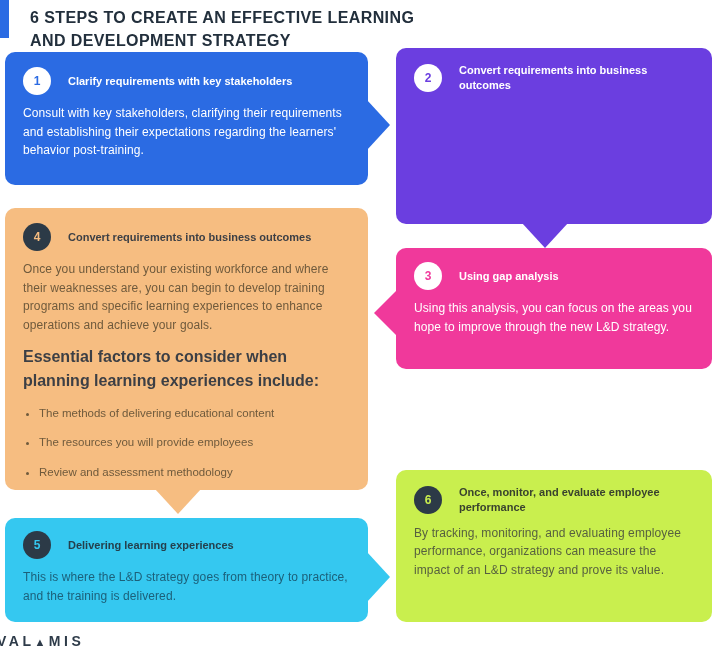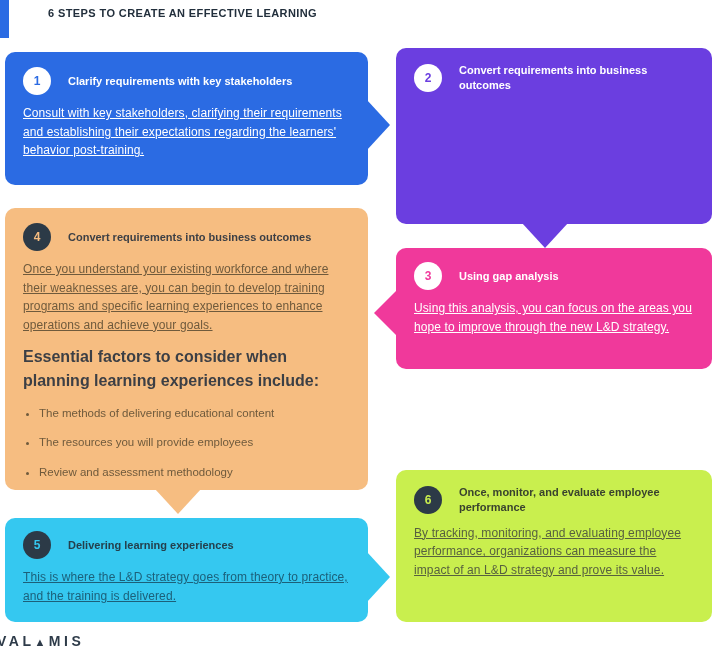--- a/index.html
+++ b/index.html
@@ -11,22 +11,22 @@
     overflow:hidden;
   }
   .stage{position:absolute;inset:0;}
 
   
   .accent-bar{
     position:absolute;left:0;top:0;width:9px;height:38px;
     background:#2b6be3;
   }
   .page-title{
-    position:absolute;left:48px;top:6px;
-    font-size:11px;line-height:1.45;font-weight:800;
+    position:absolute;left:30px;top:6px;
+    font-size:16px;line-height:1.45;font-weight:800;
     letter-spacing:0.4px;color:#222f3c;text-transform:uppercase;
   }
 
   
   .card{
     position:absolute;border-radius:10px;box-sizing:border-box;
     background:var(--bg);color:var(--body);
     padding:15px 18px 12px 18px;
   }
   .card-head{
@@ -36,21 +36,21 @@
     flex:0 0 28px;width:28px;height:28px;border-radius:50%;
     background:var(--circle-bg);color:var(--circle-fg);
     display:flex;align-items:center;justify-content:center;
     font-size:12px;font-weight:bold;
   }
   .card-title{
     font-size:11px;font-weight:bold;line-height:1.35;
     color:var(--title);max-width:250px;
   }
   .card-body{
-    margin:0;font-size:12px;line-height:1.55;letter-spacing:0.1px;text-decoration:underline;
+    margin:0;font-size:12px;line-height:1.55;letter-spacing:0.1px;
   }
   .card-subhead{
     margin:11px 0 0 0;font-size:16px;font-weight:bold;line-height:1.5;
     color:var(--title);
   }
   .card-bullets{
     margin:12px 0 0 0;padding:0 0 0 16px;font-size:11.5px;line-height:1.4;
   }
   .card-bullets li{margin-bottom:13px;}
 
@@ -93,20 +93,21 @@
   .logo .mark{font-size:11px;letter-spacing:3.5px;}
 </style>
 </head>
 <body>
 
 <div class="stage">
 
   <div class="accent-bar" style="background: rgb(43, 107, 227);"></div>
   <div class="page-title">
     <div>6 STEPS TO CREATE AN EFFECTIVE LEARNING</div>
+    <div>AND DEVELOPMENT STRATEGY</div>
   </div>
 
   <div class="card card-1" style="--bg: #2b6be3; --title: #ffffff; --body: #ffffff; --circle-bg: #ffffff; --circle-fg: #2b6be3;">
     <div class="pointer pointer-right"></div>
     <div class="card-head">
       <div class="circle">
         <span>1</span>
       </div>
       <div class="card-title">Clarify requirements with key stakeholders</div>
     </div>

